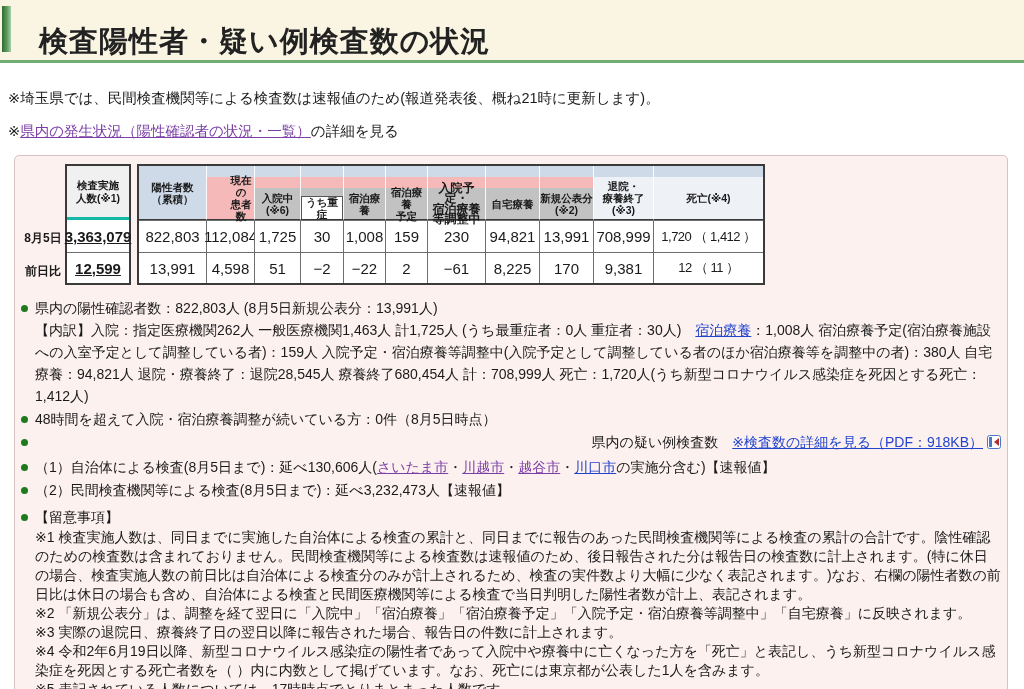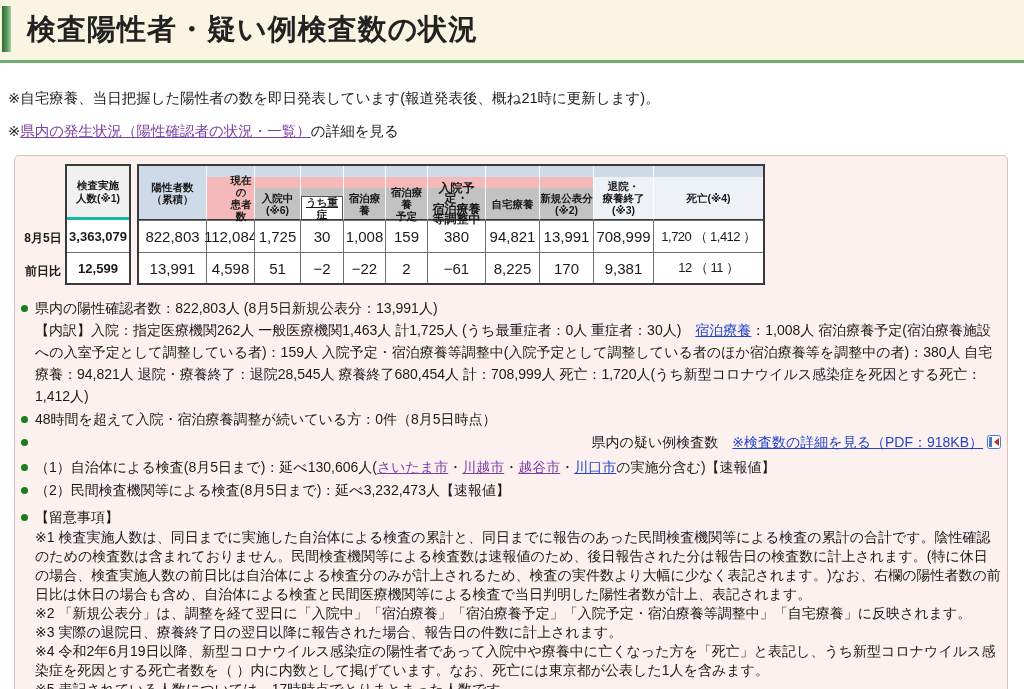--- a/index.html
+++ b/index.html
@@ -6,21 +6,21 @@
   body{
     width:1024px;height:689px;position:relative;background:#ffffff;
     font-family:"Liberation Sans","DejaVu Sans",sans-serif;color:#1a1a1a;
     overflow:hidden;
   }
   
   .title-band{position:absolute;top:0;left:0;width:1024px;height:60px;
     background:#f9f5e2;border-bottom:3px solid #70ad70;}
   .green-bar{position:absolute;left:2px;top:6px;width:9px;height:46px;
     background:linear-gradient(90deg,#2e6b2e 0%,#5d9a5d 55%,#a7cda7 100%);}
-  .page-title{position:absolute;left:27px;top:10px;margin:0;font-size:29px;
+  .page-title{position:absolute;left:27px;top:10px;margin:12px;font-size:29px;
     font-weight:600;letter-spacing:1px;color:#222;}
   
   .top-note{position:absolute;left:8px;font-size:14.5px;line-height:18px;margin:0;}
   .note-1{top:89px;}
   .note-2{top:122px;}
   a{text-decoration:underline;}
   a.lnk-blue{color:#2244cc;}
   a.lnk-purple{color:#7b3fa5;}
   
   .panel{position:absolute;top:155px;left:14px;width:994px;height:560px;
@@ -30,38 +30,38 @@
   .table-area{position:absolute;top:8px;left:6px;display:flex;align-items:flex-start;}
   .rlabels{display:grid;grid-template-rows:58px 33px 32px;width:44px;}
   .rlabel{display:flex;align-items:center;justify-content:center;
     font-size:12px;font-weight:bold;}
   .mini-table{display:grid;grid-template-columns:62px;grid-template-rows:54px 32px 31px;
     border:2px solid #3a3a3a;background:#fff;margin-right:6px;}
   .mini-h{background:#f0f0f0;display:flex;align-items:center;justify-content:center;
     font-size:10.5px;font-weight:bold;white-space:pre-line;text-align:center;
     border-bottom:3px solid #14b8a6;line-height:13px;}
   .mini-d{display:flex;align-items:center;justify-content:center;
-    font-size:13px;font-weight:bold;}
+    font-size:15px;font-weight:bold;text-decoration:underline;}
   .mini-d + .mini-d{border-top:1px solid #6e6e6e;}
   .main-table{display:grid;
     grid-template-columns:67px 48px 46px 43px 42px 42px 58px 54px 54px 60px 110px;
     grid-template-rows:54px 32px 31px;
     border:2px solid #3a3a3a;background:#fff;}
   .hc{position:relative;display:flex;align-items:center;justify-content:center;
     font-size:10.5px;font-weight:bold;text-align:center;white-space:pre-line;
     line-height:12px;border-bottom:1px solid #3a3a3a;box-sizing:border-box;}
   .hc + .hc{border-left:1px solid rgba(255,255,255,.9);}
   .hc.blue{background:#cfdae9;}
   .hc.pink{background:linear-gradient(to bottom,#cfdae9 0,#cfdae9 11px,#f6b9b9 11px);padding-top:11px;padding-left:21px;}
   .hc.gray{background:linear-gradient(to bottom,#cfdae9 0,#cfdae9 11px,#f6b9b9 11px,#f6b9b9 22px,#c2c2c2 22px);padding-top:22px;}
   .hc.sm{font-size:12px;line-height:10.5px;}
   .hc.cwhite{background:linear-gradient(to bottom,#cfdae9 0,#cfdae9 11px,#f6b9b9 11px,#f6b9b9 22px,#c2c2c2 22px);padding:0;}
   .white-box{position:absolute;top:30px;left:0;right:0;bottom:0;background:#fff;
     border:1px solid #555;border-bottom:none;display:flex;align-items:center;
-    justify-content:center;text-decoration:underline;}
+    justify-content:center;}
   .hc.light{background:linear-gradient(to bottom,#cfdae9 0,#cfdae9 11px,#eef1f6 11px);padding-top:11px;}
   .dc{display:flex;align-items:center;justify-content:center;background:#fff;
     font-size:15px;font-weight:normal;border-top:1px solid #6e6e6e;box-sizing:border-box;}
   .dc + .dc{border-left:1px solid #6e6e6e;}
   .dc.row-start{border-left:none;}
   .dc.paren{font-size:13px;letter-spacing:-0.5px;}
   
   .content{position:absolute;top:141px;left:6px;width:980px;font-size:14px;}
   ul.blist{list-style:none;margin:0;padding:0;}
   ul.blist li{position:relative;padding-left:14px;line-height:22px;margin:0 0 1px 0;}
@@ -75,21 +75,21 @@
   .sep{color:#1a1a1a;}
 </style>
 </head>
 <body>
 
 <header class="title-band">
   <span class="green-bar"></span>
   <h1 class="page-title">検査陽性者・疑い例検査数の状況</h1>
 </header>
 
-<p class="top-note note-1">※自宅療養、当日把握した陽性者の数を即日発表しています(報道発表後、概ね21時に更新します)。</p>
+<p class="top-note note-1">※埼玉県では、民間検査機関等による検査数は速報値のため(報道発表後、概ね21時に更新します)。</p>
 <p class="top-note note-2"><span>※</span><a class="lnk-purple" href="#">県内の発生状況（陽性確認者の状況・一覧）</a><span>の詳細を見る</span></p>
 
 <section class="panel">
 
   <div class="table-area">
 
     <div class="rlabels">
       <div></div>
       <div class="rlabel">8月5日</div>
       <div class="rlabel">前日比</div>
@@ -124,21 +124,21 @@
 療養終了
 (※3)</div>
       <div class="hc light">死亡(※4)</div>
 
       <div class="dc row-start">822,803</div>
       <div class="dc">112,084</div>
       <div class="dc">1,725</div>
       <div class="dc">30</div>
       <div class="dc">1,008</div>
       <div class="dc">159</div>
-      <div class="dc">380</div>
+      <div class="dc">230</div>
       <div class="dc">94,821</div>
       <div class="dc">13,991</div>
       <div class="dc">708,999</div>
       <div class="dc paren">1,720 （ 1,412 ）</div>
 
       <div class="dc row-start">13,991</div>
       <div class="dc">4,598</div>
       <div class="dc">51</div>
       <div class="dc">−2</div>
       <div class="dc">−22</div>

